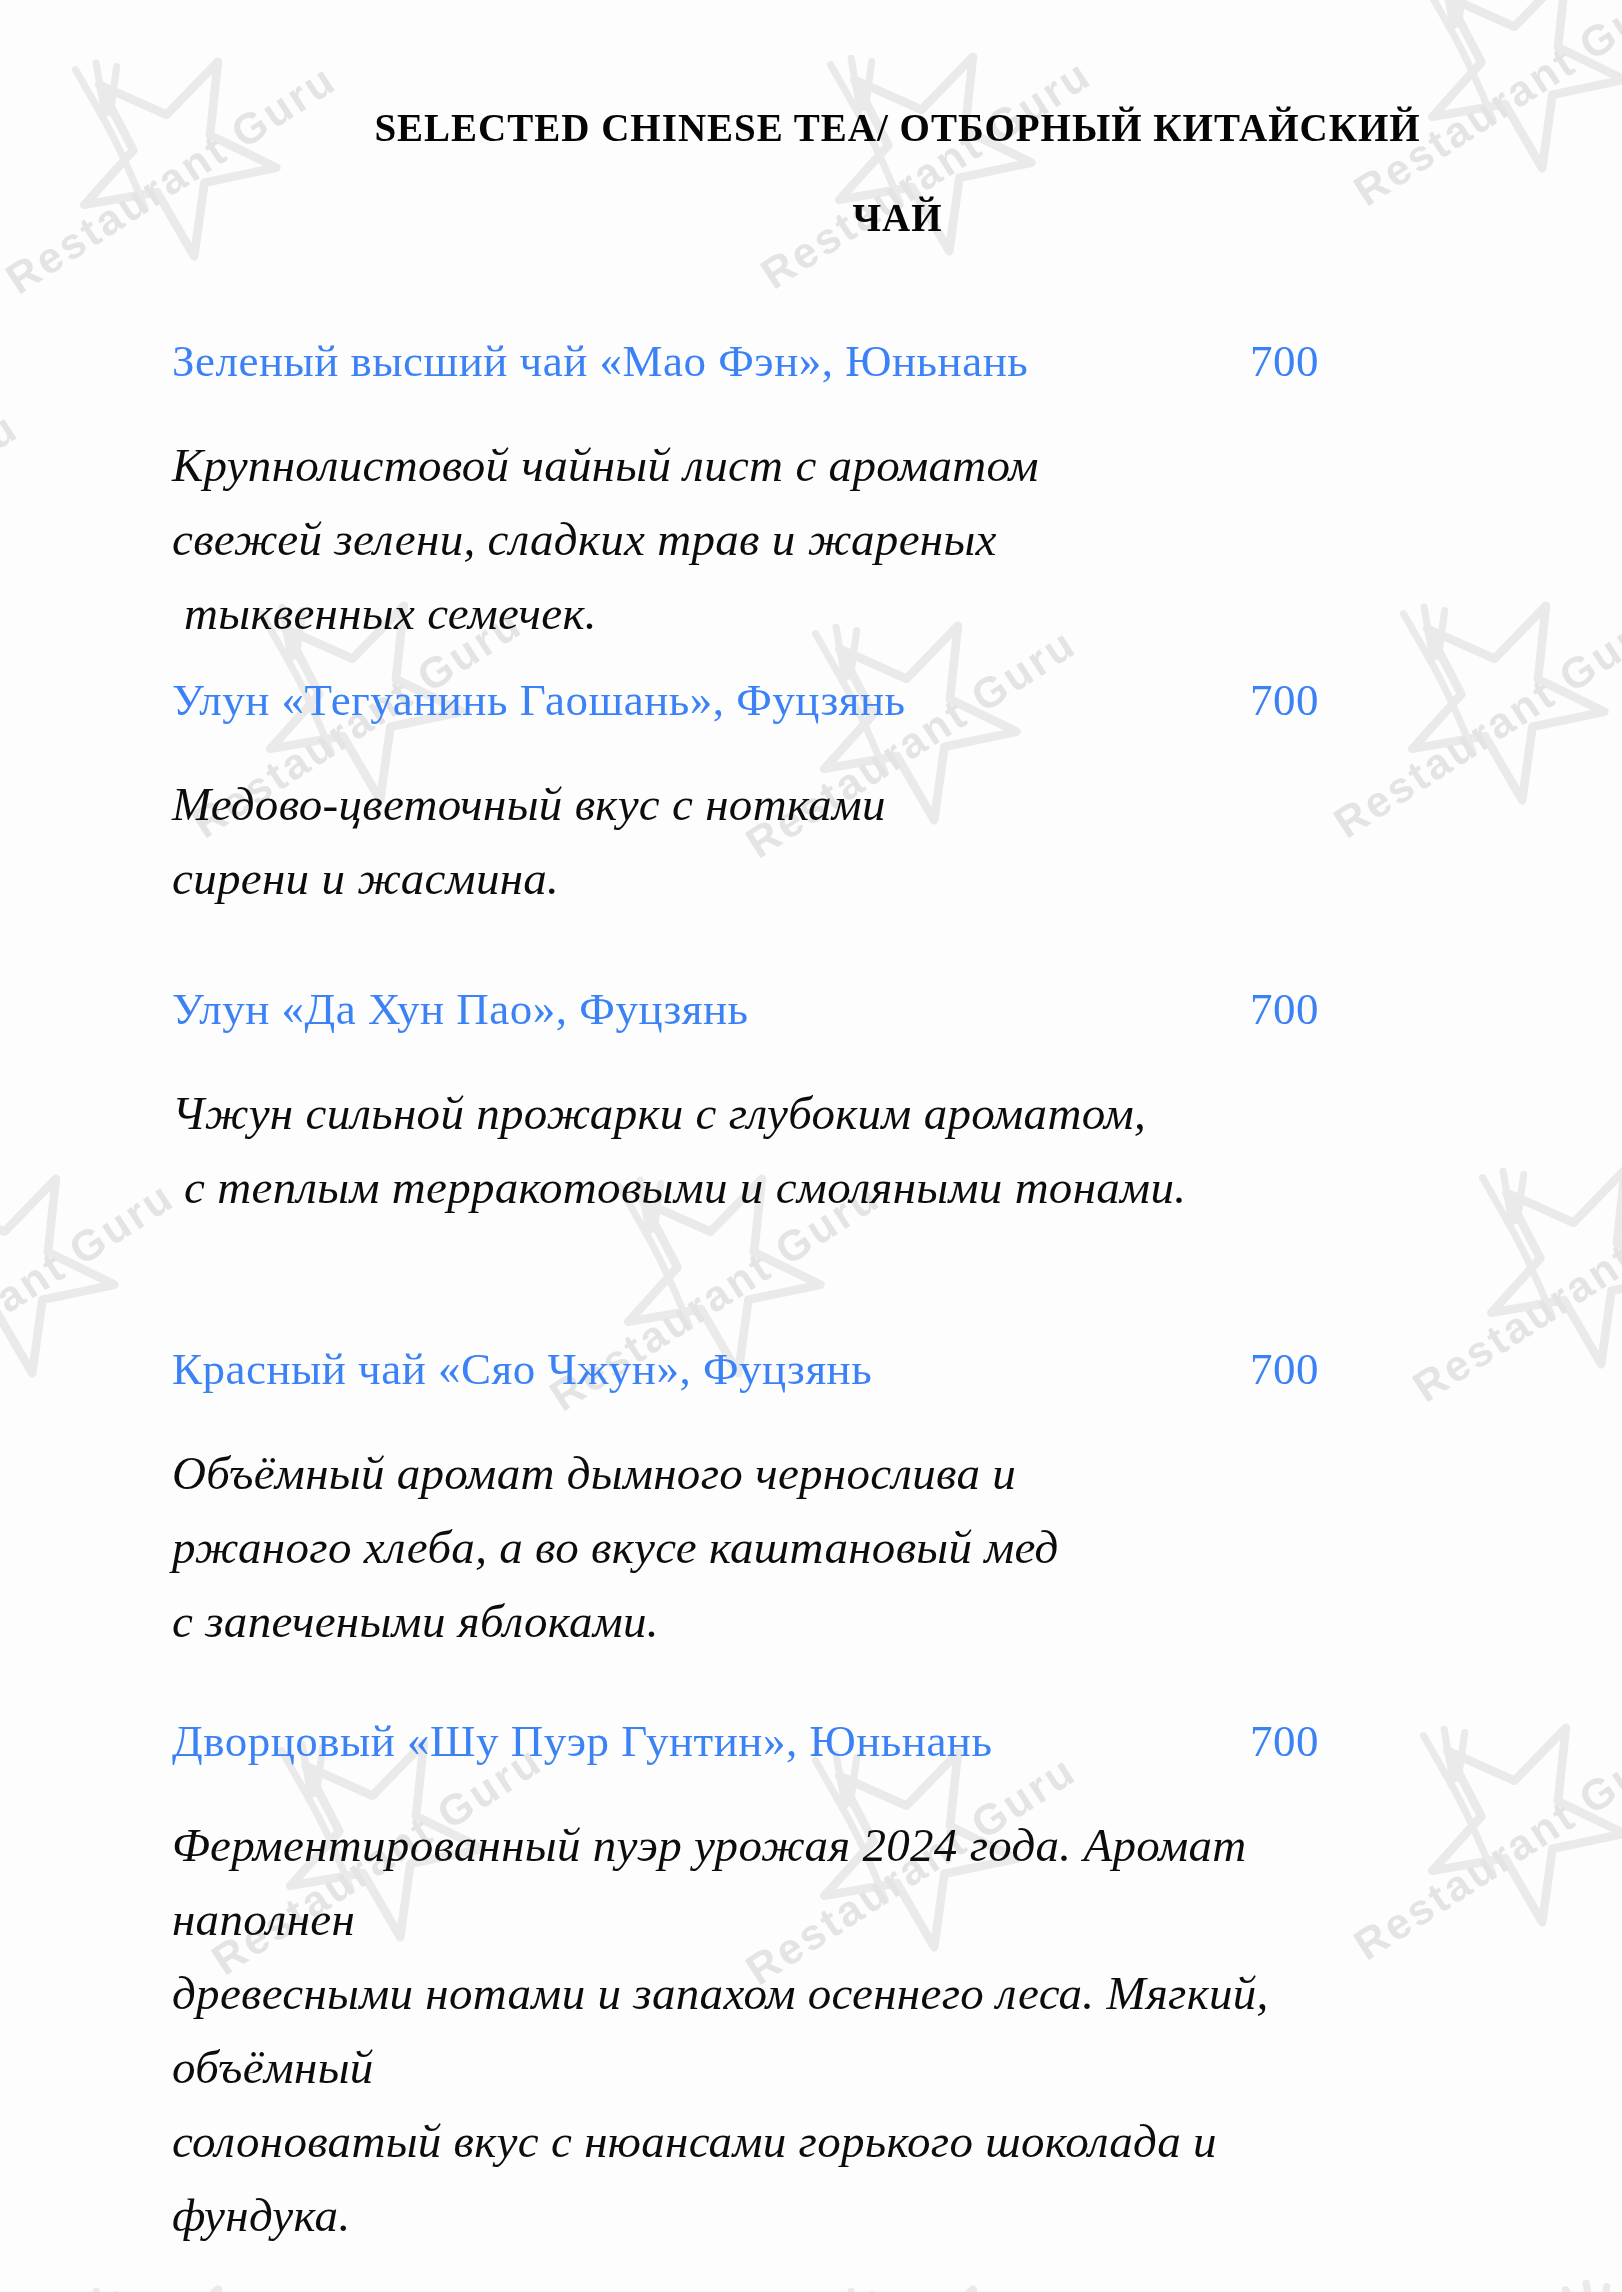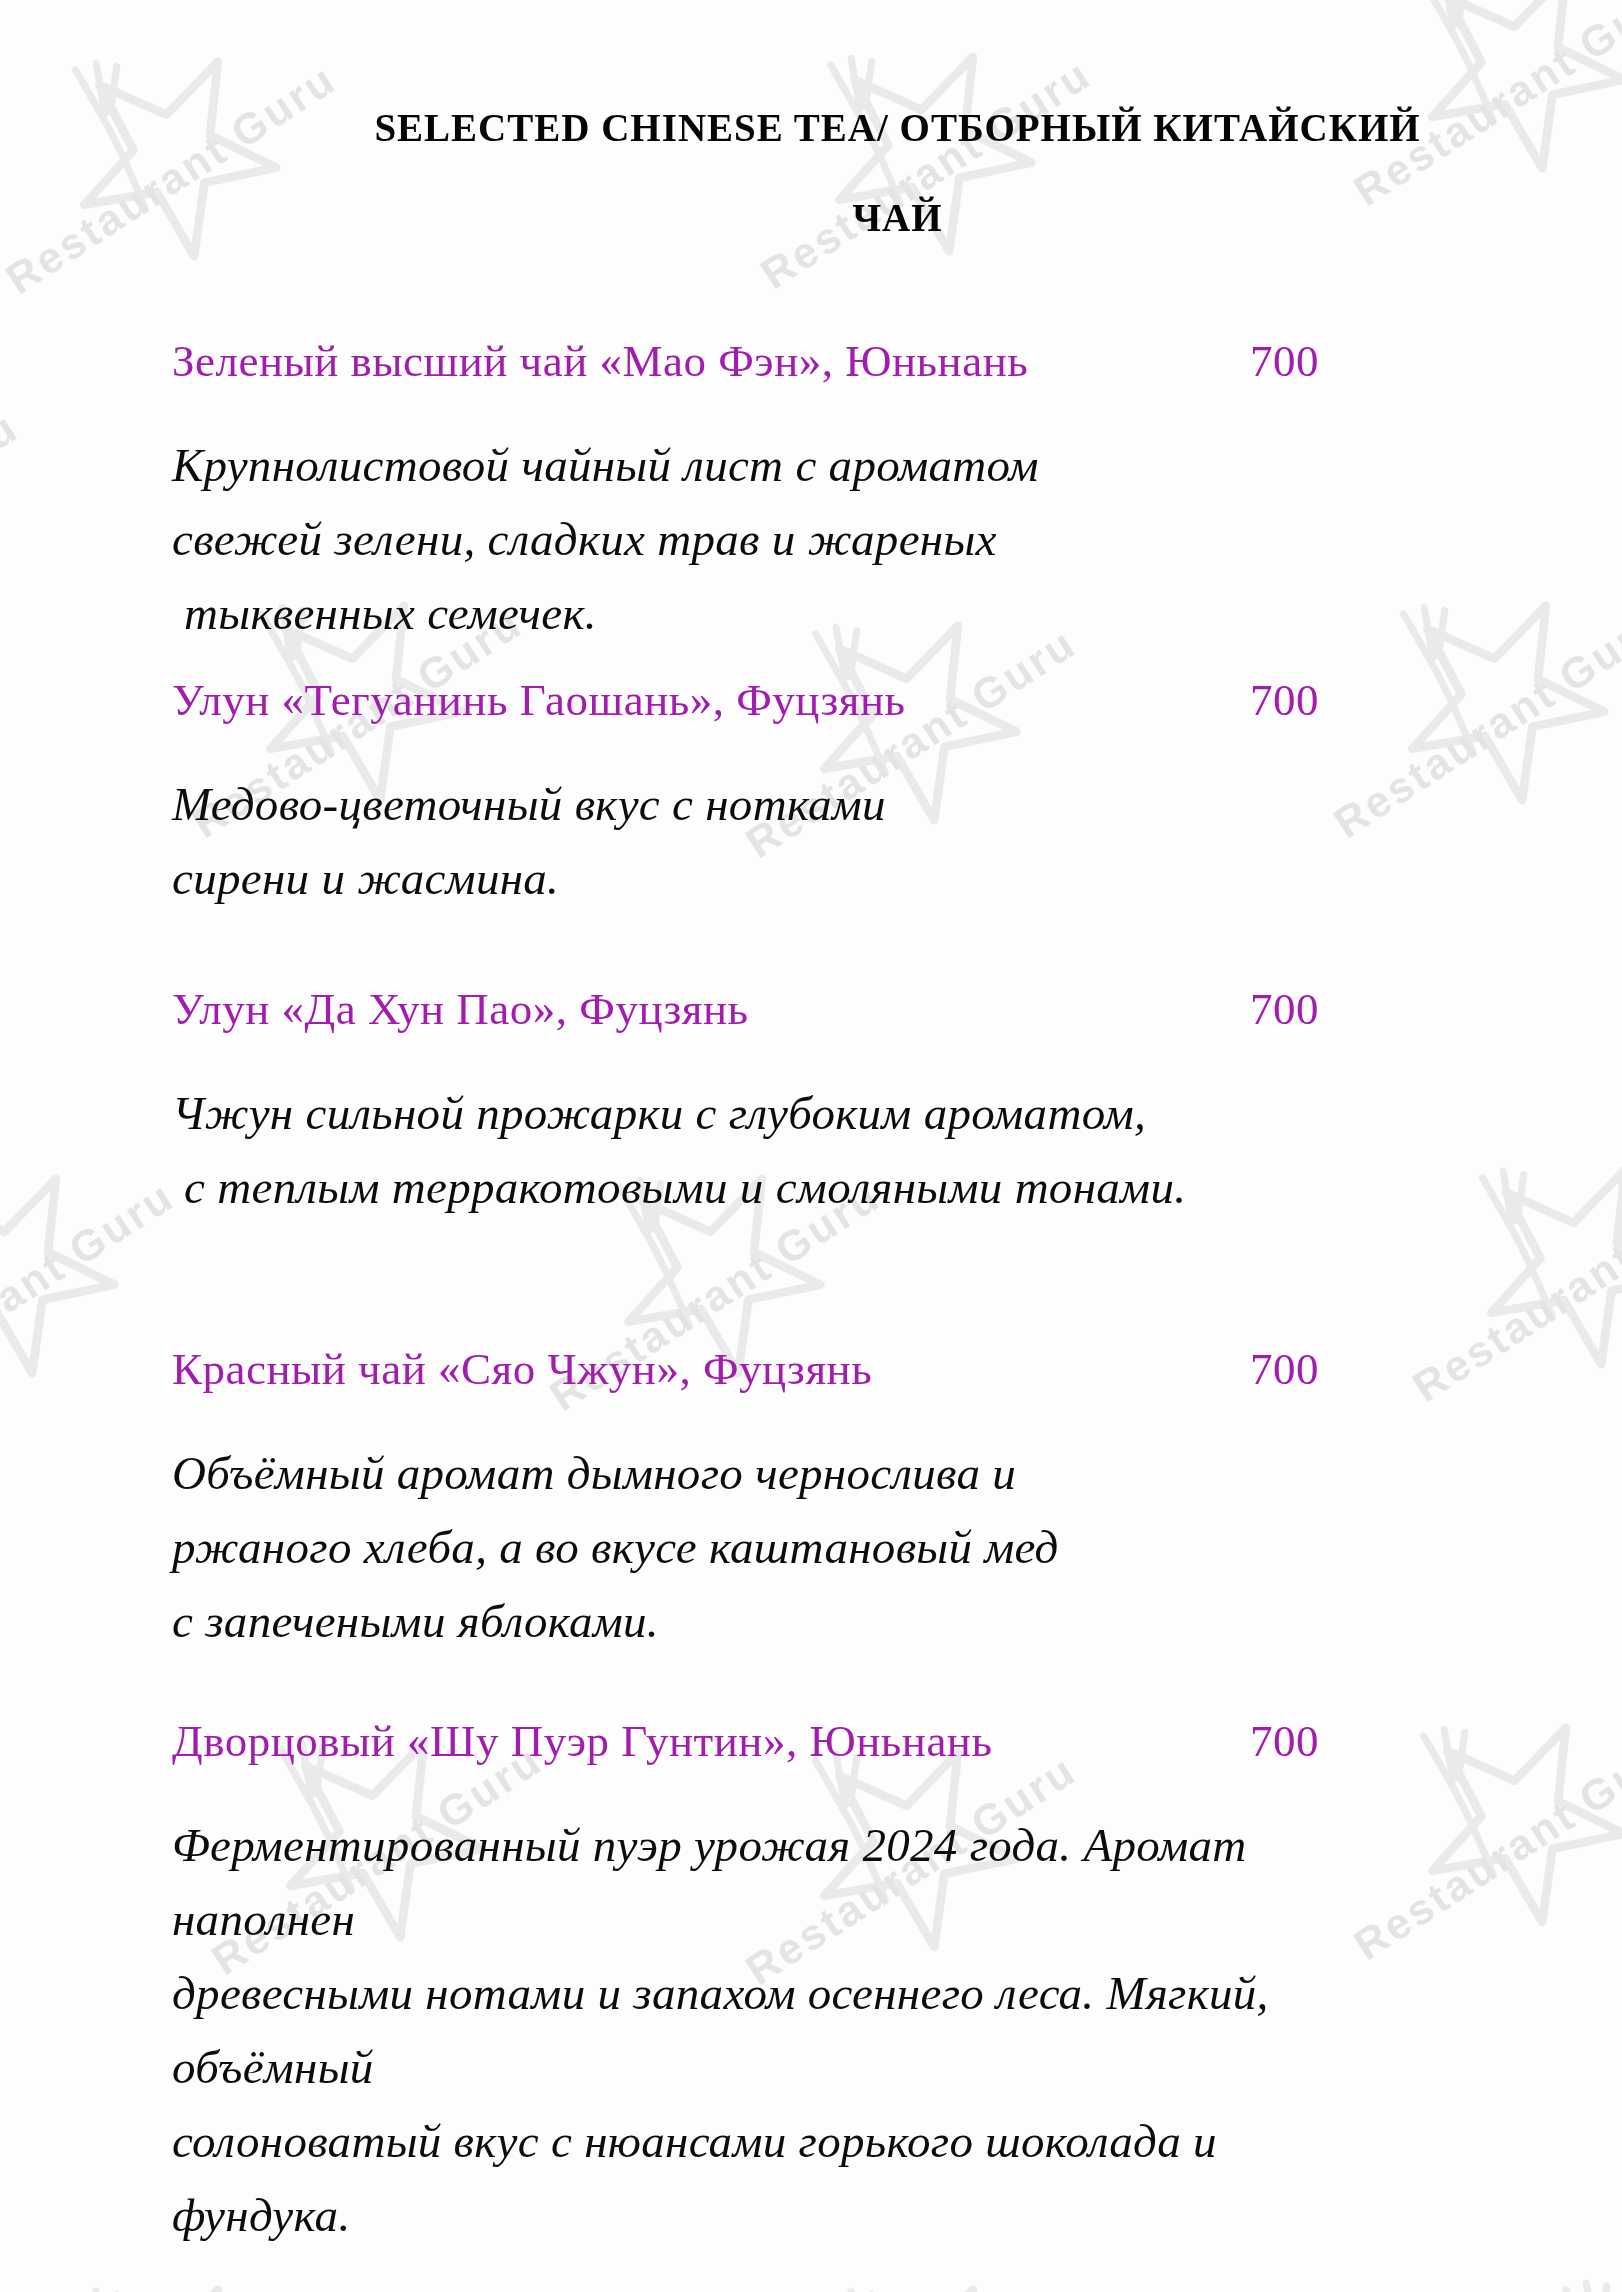--- a/index.html
+++ b/index.html
@@ -24,21 +24,21 @@
   
   .header{
     position:absolute;left:172px;top:83px;width:1451px;
     text-align:center;font-weight:700;font-size:39px;line-height:90px;
     letter-spacing:1px;color:#050505;
   }
   .header span{display:block;}
   .item{position:absolute;left:172px;width:1147px;}
   .item-head{
     display:flex;justify-content:space-between;align-items:baseline;
-    font-size:45px;line-height:57px;color:#a21caf;
+    font-size:45px;line-height:57px;color:#3b82f6;
   }
   .item-name{letter-spacing:0.5px;}
   .item-price{letter-spacing:0.5px;}
   .item-desc{
     margin-top:38px;
     font-style:italic;font-size:47px;line-height:74px;
     letter-spacing:0.3px;color:#0c0c0c;
   }
   .item-desc div{white-space:pre-wrap;}
 </style>

